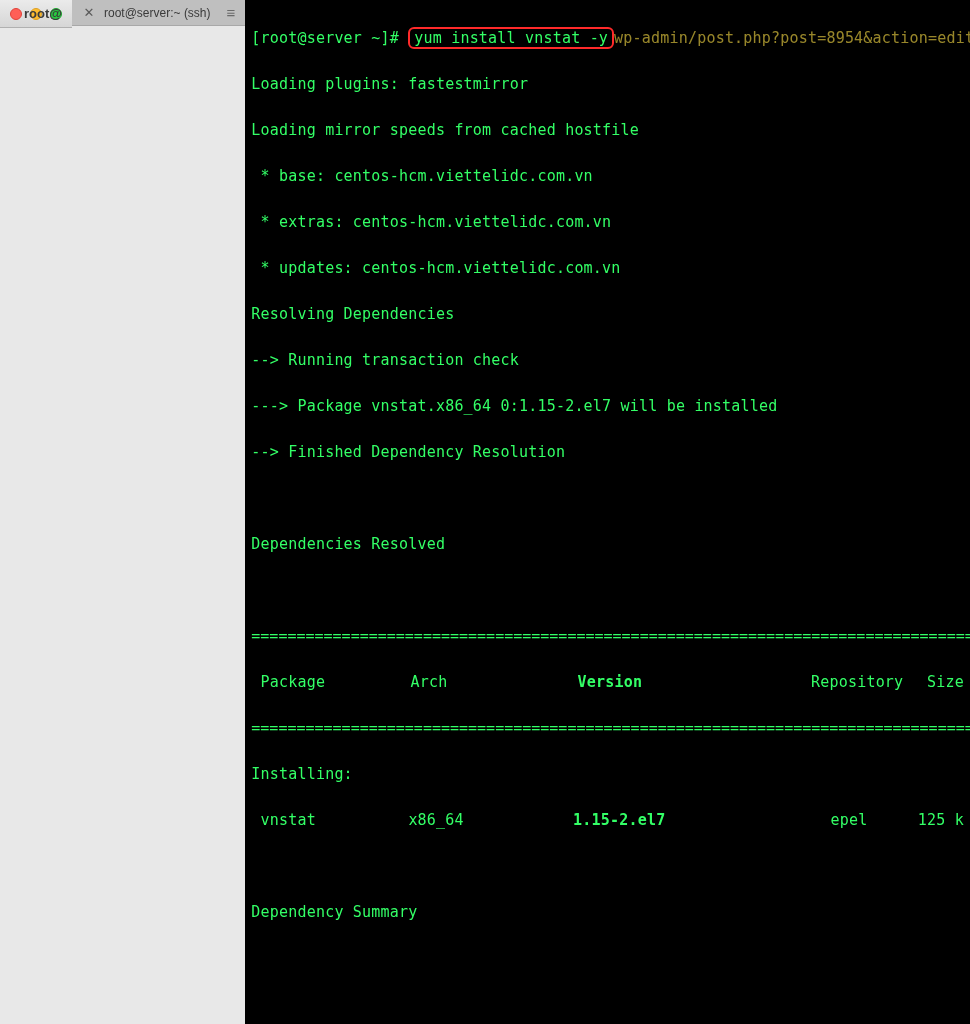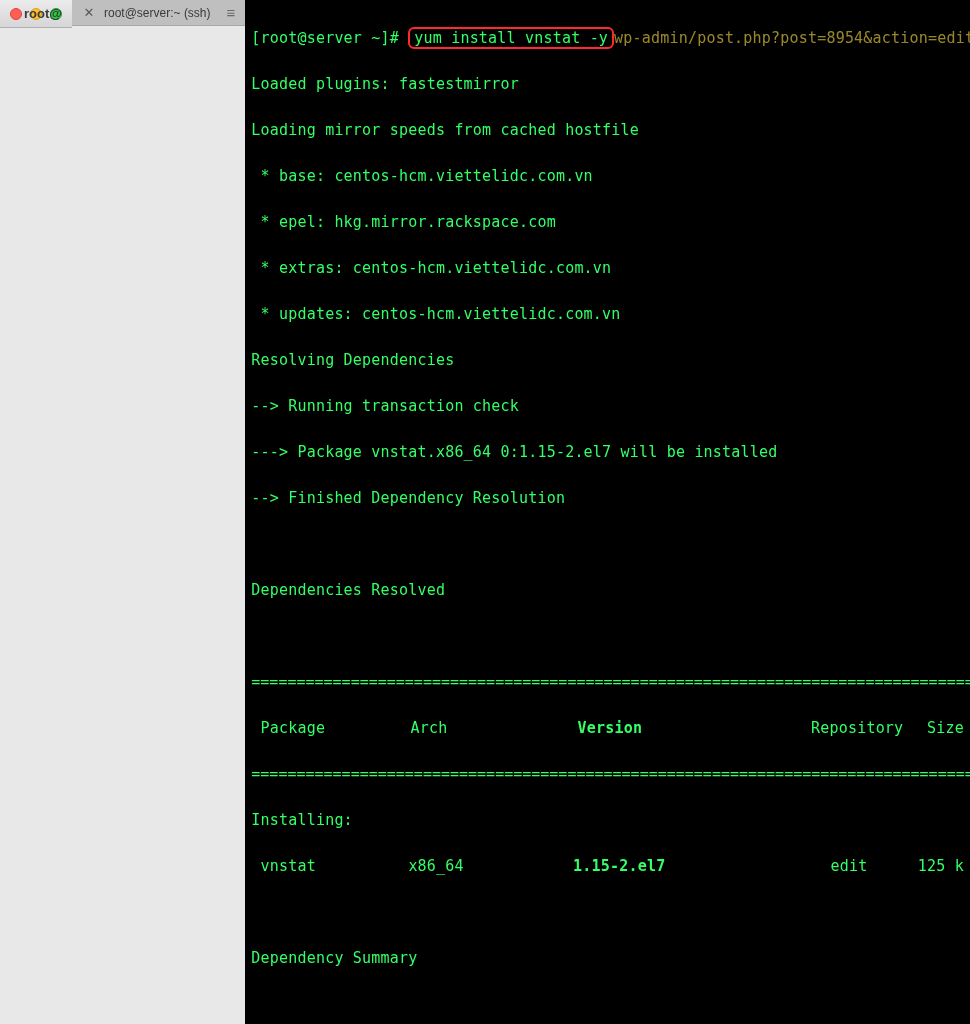--- a/index.html
+++ b/index.html
@@ -115,24 +115,23 @@
     <div class="tab">
       <span class="close-x">✕</span>
       <span>root@server:~ (ssh)</span>
       <span class="spacer"></span>
       <span class="menu-icn">≡</span>
     </div>
   </div>
 
   <div class="terminal">
 <div><span class="prompt-user"><span>[</span><span>root@server ~</span><span>]# </span></span><span class="cmd-highlight">yum install vnstat -y</span><span class="dim-underlay">wp-admin/post.php?post=8954&amp;action=edit</span></div>
-<div>Loaded plugins: fastestmirror</div>
+<div>Loading plugins: fastestmirror</div>
 <div>Loading mirror speeds from cached hostfile</div>
 <div> * base: centos-hcm.viettelidc.com.vn</div>
-<div> * epel: hkg.mirror.rackspace.com</div>
 <div> * extras: centos-hcm.viettelidc.com.vn</div>
 <div> * updates: centos-hcm.viettelidc.com.vn</div>
 <div>Resolving Dependencies</div>
 <div>--&gt; Running transaction check</div>
 <div>---&gt; Package vnstat.x86_64 0:1.15-2.el7 will be installed</div>
 <div>--&gt; Finished Dependency Resolution</div>
 <div class="blank"></div>
 <div>Dependencies Resolved</div>
 <div class="blank"></div>
 <div class="divider">=================================================================================================================</div>
@@ -142,21 +141,21 @@
   <span class="c3">Version</span>
   <span class="c4">Repository</span>
   <span class="c5">Size</span>
 </div>
 <div class="divider">=================================================================================================================</div>
 <div>Installing:</div>
 <div class="row">
   <span class="c1"> vnstat</span>
   <span class="c2">x86_64</span>
   <span class="c3">1.15-2.el7</span>
-  <span class="c4">edit</span>
+  <span class="c4">epel</span>
   <span class="c5">125 k</span>
 </div>
 <div class="blank"></div>
 <div>Dependency Summary</div>
 
 
 
 
 
 

